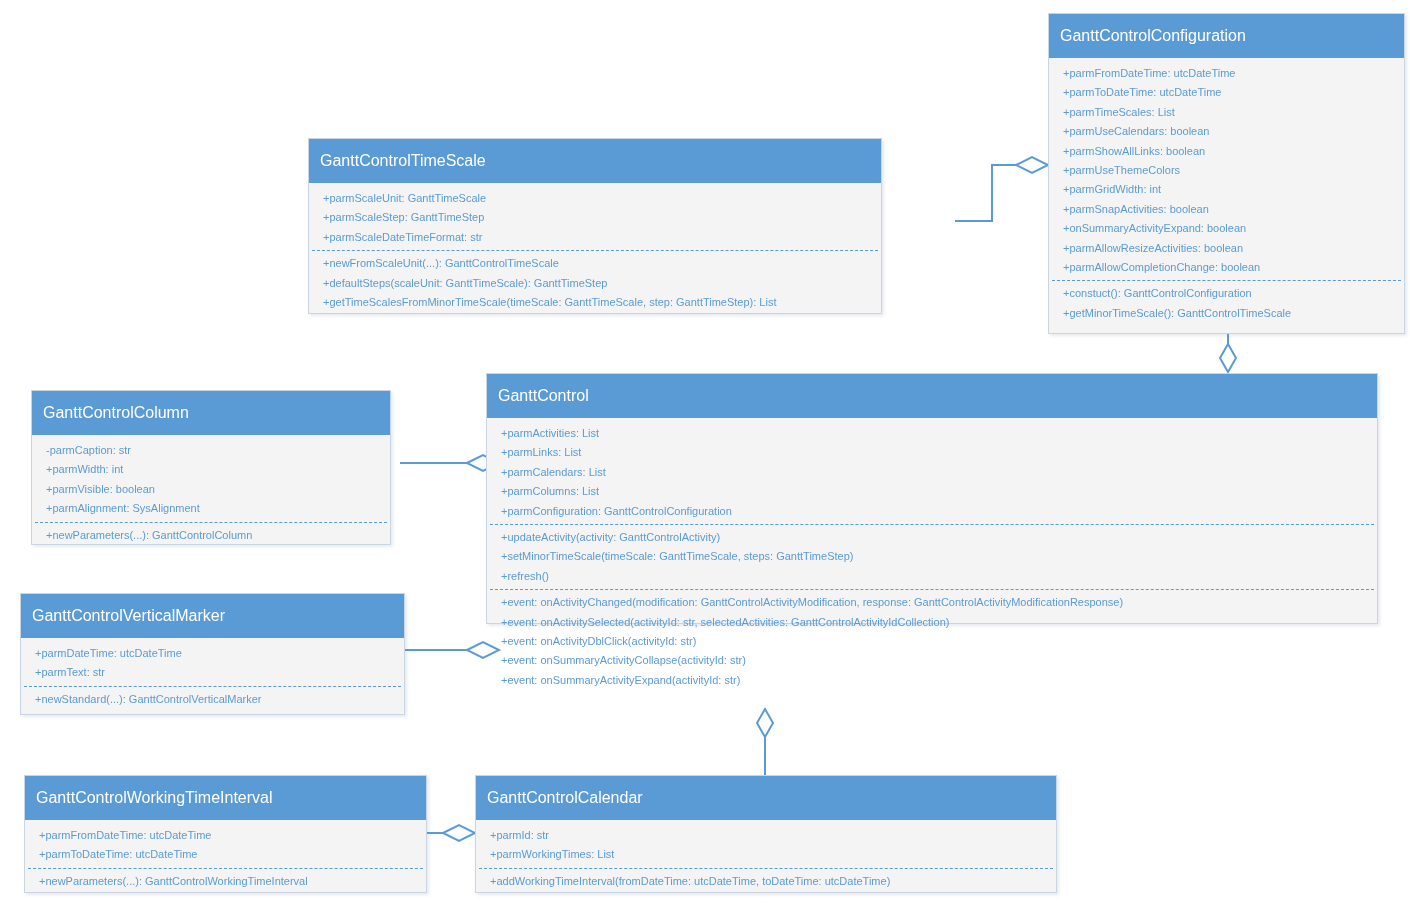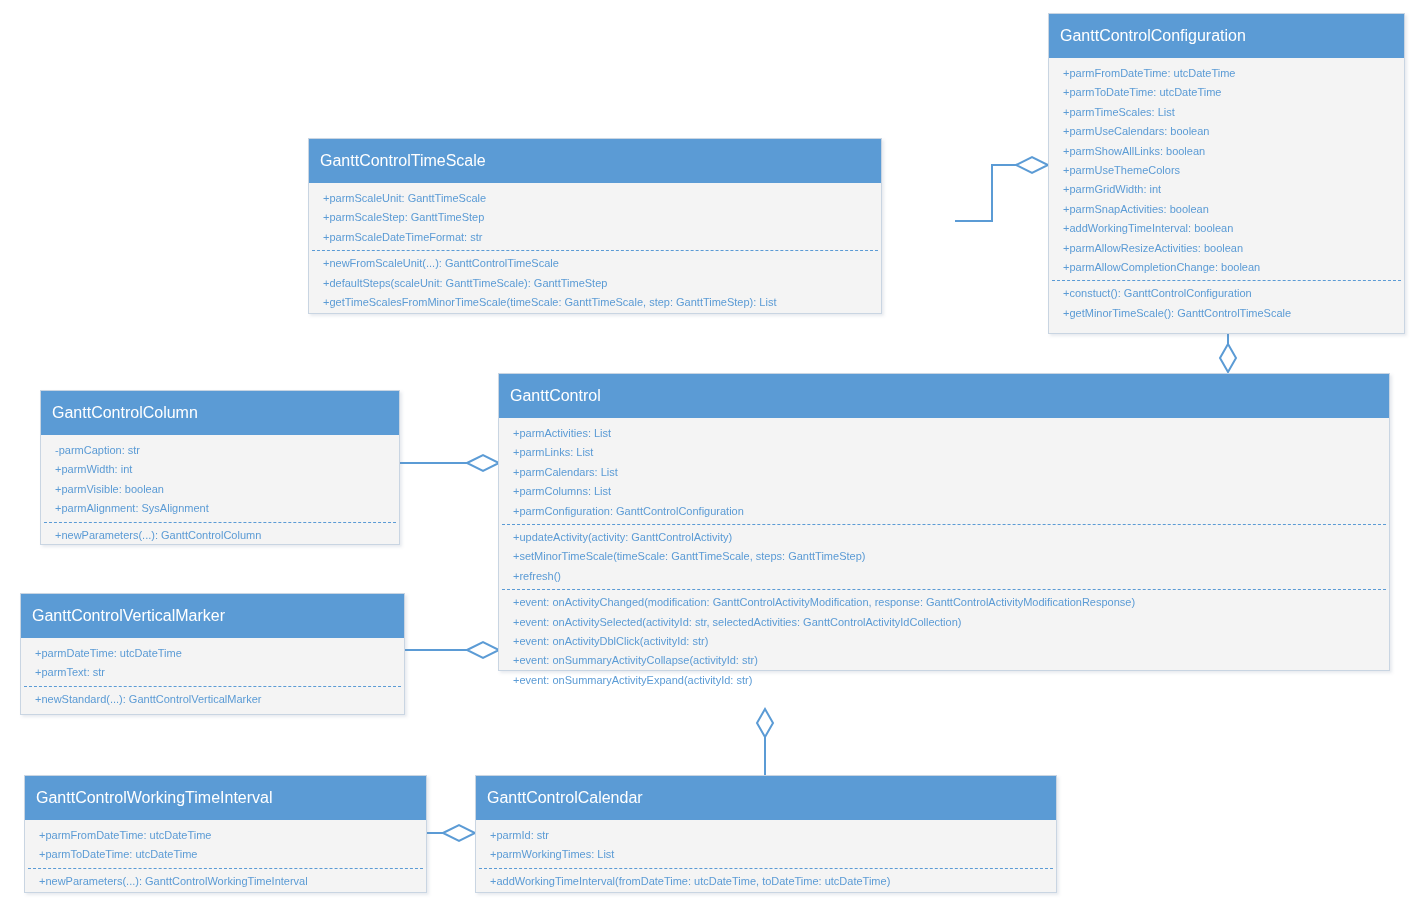--- a/index.html
+++ b/index.html
@@ -101,49 +101,49 @@
     <div class="uml-body">
       <div class="uml-section">
           <div class="member">+parmFromDateTime: utcDateTime</div>
           <div class="member">+parmToDateTime: utcDateTime</div>
           <div class="member">+parmTimeScales: List</div>
           <div class="member">+parmUseCalendars: boolean</div>
           <div class="member">+parmShowAllLinks: boolean</div>
           <div class="member">+parmUseThemeColors</div>
           <div class="member">+parmGridWidth: int</div>
           <div class="member">+parmSnapActivities: boolean</div>
-          <div class="member">+addWorkingTimeInterval: boolean</div>
+          <div class="member">+onSummaryActivityExpand: boolean</div>
           <div class="member">+parmAllowResizeActivities: boolean</div>
           <div class="member">+parmAllowCompletionChange: boolean</div>
         </div>
       <div class="uml-sep"></div>
       <div class="uml-section">
           <div class="member">+constuct(): GanttControlConfiguration</div>
           <div class="member">+getMinorTimeScale(): GanttControlTimeScale</div>
         </div>
     </div>
   </div>
 
-  <div class="uml-class" style="left:40px; top:390px; width:360px; height:155px;">
+  <div class="uml-class" style="left:31px; top:390px; width:360px; height:155px;">
     <div class="uml-header">GanttControlColumn</div>
     <div class="uml-body">
       <div class="uml-section">
           <div class="member">-parmCaption: str</div>
           <div class="member">+parmWidth: int</div>
           <div class="member">+parmVisible: boolean</div>
           <div class="member">+parmAlignment: SysAlignment</div>
         </div>
       <div class="uml-sep"></div>
       <div class="uml-section">
           <div class="member">+newParameters(...): GanttControlColumn</div>
         </div>
     </div>
   </div>
 
-  <div class="uml-class" style="left:498px; top:373px; width:892px; height:298px;">
+  <div class="uml-class" style="left:486px; top:373px; width:892px; height:251px;">
     <div class="uml-header">GanttControl</div>
     <div class="uml-body">
       <div class="uml-section">
           <div class="member">+parmActivities: List</div>
           <div class="member">+parmLinks: List</div>
           <div class="member">+parmCalendars: List</div>
           <div class="member">+parmColumns: List</div>
           <div class="member">+parmConfiguration: GanttControlConfiguration</div>
         </div>
       <div class="uml-sep"></div>

